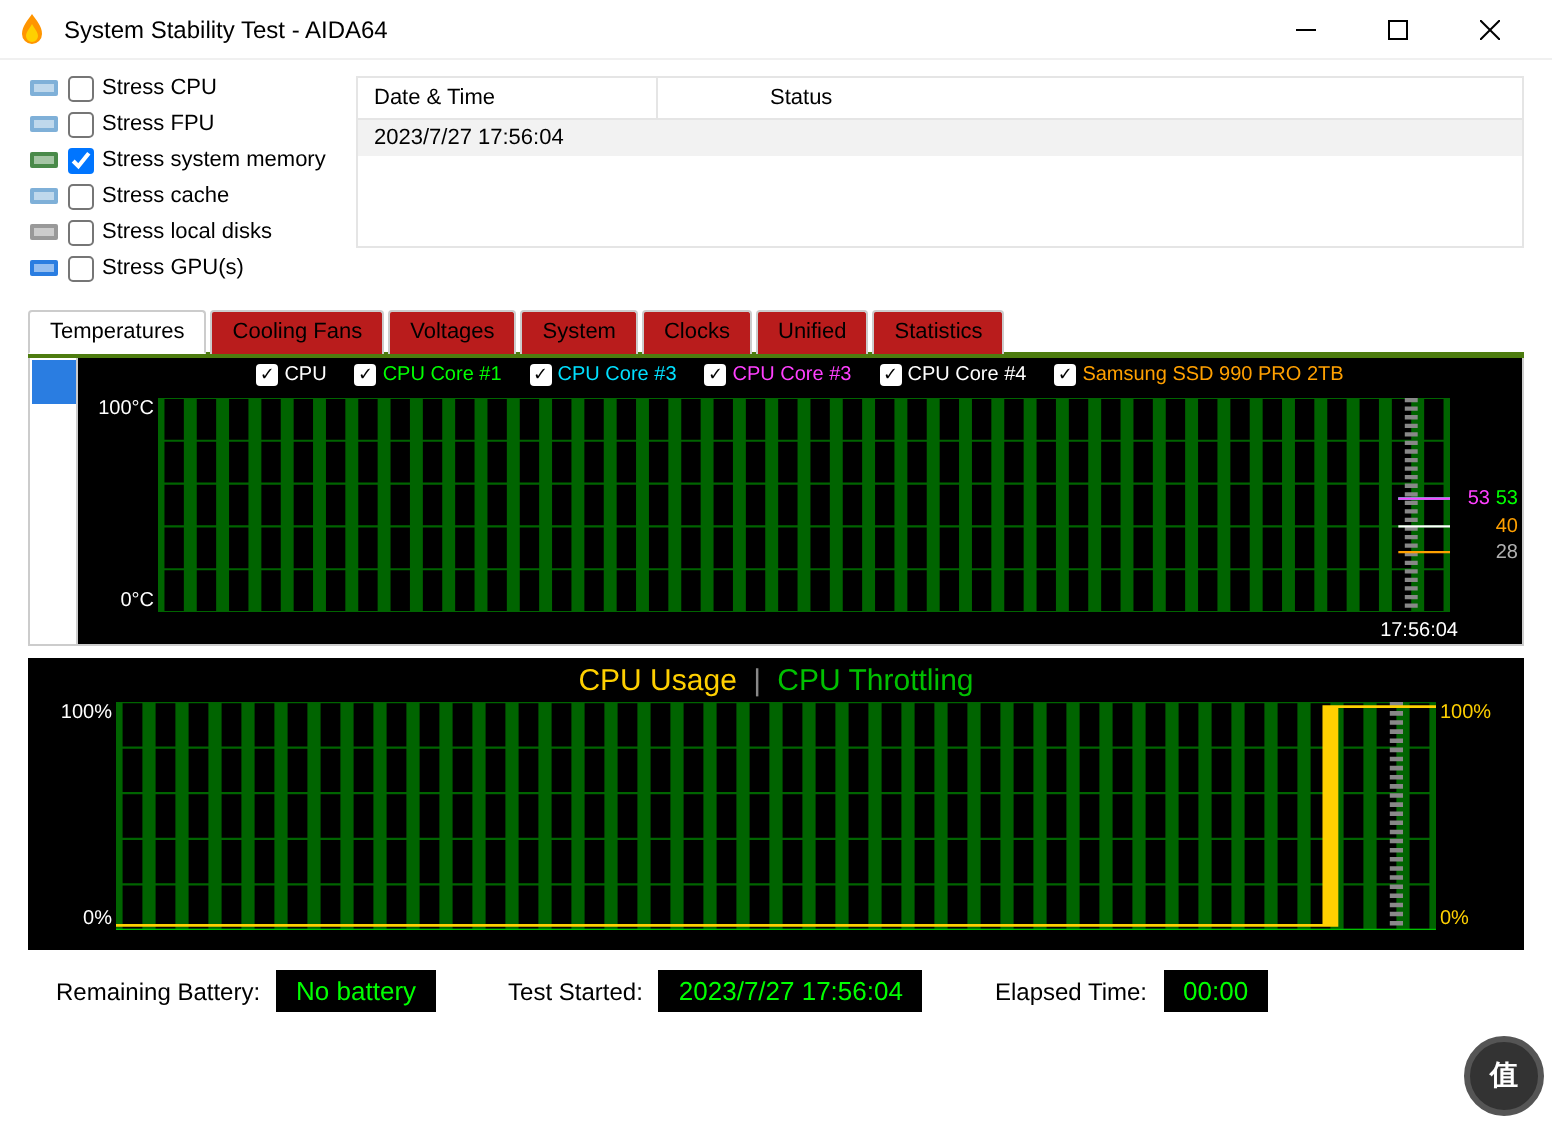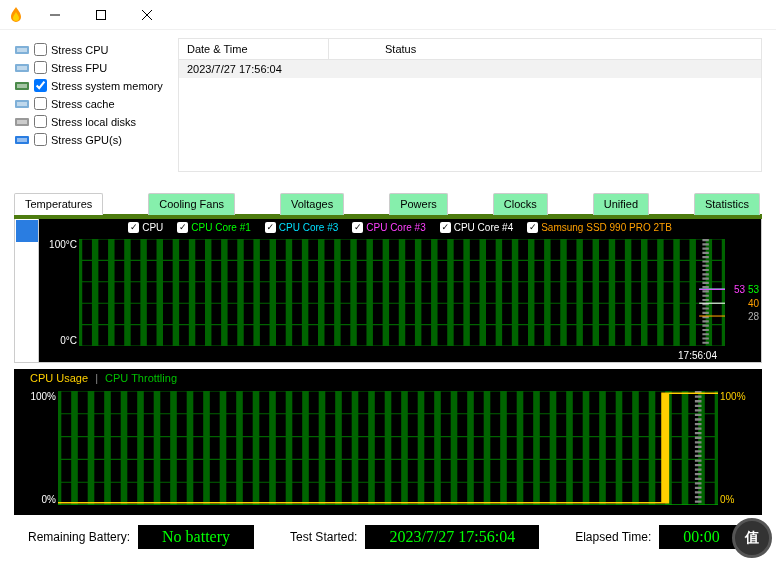--- a/index.html
+++ b/index.html
@@ -12,69 +12,69 @@
 .titlebar .win-controls { display: flex; gap: 0; }
 .titlebar .win-btn { width: 46px; height: 30px; display: flex; align-items: center; justify-content: center; cursor: pointer; }
 .titlebar .win-btn svg { width: 10px; height: 10px; }
 
 
 .content { padding: 8px 14px 0 14px; }
 
 
 .top-row { display: flex; gap: 6px; margin-bottom: 8px; }
 .stress-col { width: 158px; }
-.stress-item { display: flex; align-items: flex-end; height: 18px; gap: 4px; margin-bottom: 0px; }
+.stress-item { display: flex; align-items: flex-start; height: 18px; gap: 4px; margin-bottom: 0px; }
 .stress-item .dev-icon { width: 16px; height: 12px; }
 .stress-item input[type="checkbox"] { width: 13px; height: 13px; }
 .stress-item label { font-size: 11px; color: #000; cursor: pointer; }
 
-.log-panel { flex: 1; border: 1px solid #e5e5e5; background: #fff; height: 134px; }
+.log-panel { flex: 1; border: 1px solid #e5e5e5; background: #fff; height: 86px; }
 .log-header { display: flex; background: #fff; border-bottom: 1px solid #e5e5e5; }
 .log-header .col { padding: 4px 8px; font-size: 11px; color: #000; }
 .log-header .col.dt { width: 150px; border-right: 1px solid #e5e5e5; }
 .log-header .col.st { flex: 1; margin-left: 48px; }
 .log-row { display: flex; background: #f2f2f2; }
 .log-row .cell { padding: 3px 8px; font-size: 11px; }
 .log-row .cell.dt { width: 150px; }
 .log-row .cell.st { flex: 1; }
 
 
-.tabs-row { display: flex; border-bottom: 5px solid #4d7c0f; margin-top: 20px; justify-content: space-between; }
-.tab { padding: 4px 10px; font-size: 11px; background: #86efac; border: 1px solid #ccc; border-bottom: none; margin-right: 2px; cursor: pointer; position: relative; top: 1px; border-radius: 2px 2px 0 0; }
+.tabs-row { display: flex; border-bottom: 3px solid #4d7c0f; margin-top: 8px; }
+.tab { padding: 4px 10px; font-size: 11px; background: #b91c1c; border: 1px solid #ccc; border-bottom: none; margin-right: 2px; cursor: pointer; position: relative; top: 1px; border-radius: 2px 2px 0 0; }
 .tab.active { background: #fff; border-bottom: 1px solid #fff; }
 
 
 .tab-body { border: 1px solid #ccc; border-top: none; padding: 0; display: flex; height: 144px; }
 .tab-sidebar { width: 24px; background: #fff; border-right: 1px solid #ccc; }
 .tab-sidebar .color-block { width: 22px; height: 22px; margin: 1px; background: #2a7de1; }
 
 
 .chart { flex: 1; background: #000; position: relative; font-size: 10px; color: #fff; }
 .chart-legend { display: flex; justify-content: center; gap: 14px; padding: 3px 0 2px 0; flex-wrap: wrap; }
 .legend-item { display: flex; align-items: center; gap: 3px; font-size: 10px; }
 .legend-item .chk { width: 11px; height: 11px; background: #fff; border-radius: 2px; display: flex; align-items: center; justify-content: center; color: #000; font-size: 9px; line-height: 1; }
 
 .plot-area { position: absolute; left: 40px; right: 36px; top: 20px; bottom: 16px; }
 .plot-area .grid { position: absolute; inset: 0; }
 .y-axis { position: absolute; left: 2px; top: 20px; bottom: 16px; width: 36px; display: flex; flex-direction: column; justify-content: space-between; align-items: flex-end; font-size: 10px; }
 .right-vals { position: absolute; right: 2px; top: 20px; bottom: 16px; width: 32px; font-size: 10px; }
 .right-vals .rv { position: absolute; right: 0; }
-.x-time { position: absolute; right: 44px; bottom: 1px; font-size: 10px; text-align: right; }
+.x-time { position: absolute; right: 32px; bottom: 1px; font-size: 10px; text-align: right; }
 
 
 .usage-chart { margin-top: 6px; background: #000; height: 146px; position: relative; color: #fff; font-size: 10px; }
-.usage-legend { text-align: left; padding: 3px 16px; font-size: 11px; }
+.usage-legend { text-align: center; padding: 3px 16px; font-size: 15px; }
 .usage-plot { position: absolute; left: 44px; right: 44px; top: 22px; bottom: 10px; }
 .usage-yleft { position: absolute; left: 4px; top: 22px; bottom: 10px; width: 38px; display: flex; flex-direction: column; justify-content: space-between; align-items: flex-end; }
 .usage-yright { position: absolute; right: 4px; top: 22px; bottom: 10px; width: 38px; display: flex; flex-direction: column; justify-content: space-between; align-items: flex-start; }
 
 
 .statusbar { display: flex; align-items: center; gap: 8px; padding: 10px 14px 10px 14px; font-size: 12px; text-align: right; }
 .statusbar .lbl { color: #000; }
-.statusbar .valbox { background: #000; padding: 3px 24px; font-size: 16px; font-family: Liberation Serif, serif; }
+.statusbar .valbox { background: #000; padding: 3px 10px; font-size: 13px; }
 .green { color: #00ff00; }
 .yellow { color: #ffd000; }
 
 
 .watermark { position: absolute; right: 4px; bottom: 4px; display: flex; align-items: center; gap: 4px; }
 .watermark .badge { width: 40px; height: 40px; border-radius: 50%; background: #333; color: #fff; display: flex; align-items: center; justify-content: center; font-size: 14px; font-weight: bold; border: 3px solid #555; }
 .watermark .zh { font-size: 16px; color: #777; letter-spacing: 1px; font-weight: 500; }
 
 svg.grid line { stroke: #006400; stroke-width: 1; }
 svg.grid line.dashed { stroke: #888; stroke-dasharray: 2 2; }
@@ -82,20 +82,21 @@
 </head>
 <body>
 
 <div class="titlebar">
   <span class="app-icon">
     <svg viewBox="0 0 16 16">
         <path d="M8 0 C6 3 3 6 3 10 a5 5 0 0 0 10 0 C13 6 10 3 8 0 Z" fill="#ff9500"></path>
         <path d="M8 5 C7 7 5 9 5 11 a3 3 0 0 0 6 0 C11 9 9 7 8 5 Z" fill="#ffd000"></path>
       </svg>
   </span>
+  <span class="title-text">System Stability Test - AIDA64</span>
   <div class="win-controls">
     <div class="win-btn">
         <svg viewBox="0 0 10 10">
           <line x1="0" y1="5" x2="10" y2="5" stroke="#000" stroke-width="1"></line>
         </svg>
       </div>
     <div class="win-btn">
         <svg viewBox="0 0 10 10">
           <rect x="0.5" y="0.5" width="9" height="9" fill="none" stroke="#000" stroke-width="1"></rect>
         </svg>
@@ -172,21 +173,21 @@
             <div class="cell dt">2023/7/27 17:56:04</div>
           </div>
         </div>
     </div>
   </div>
 
   <div class="tabs-row" id="tabs-row">
       <div class="tab active">Temperatures</div>
       <div class="tab">Cooling Fans</div>
       <div class="tab">Voltages</div>
-      <div class="tab">Powers</div>
+      <div class="tab">System</div>
       <div class="tab">Clocks</div>
       <div class="tab">Unified</div>
       <div class="tab">Statistics</div>
     </div>
 
   <div class="tab-body">
     <div class="tab-sidebar">
       <div class="color-block"></div>
     </div>
     <div class="chart">

